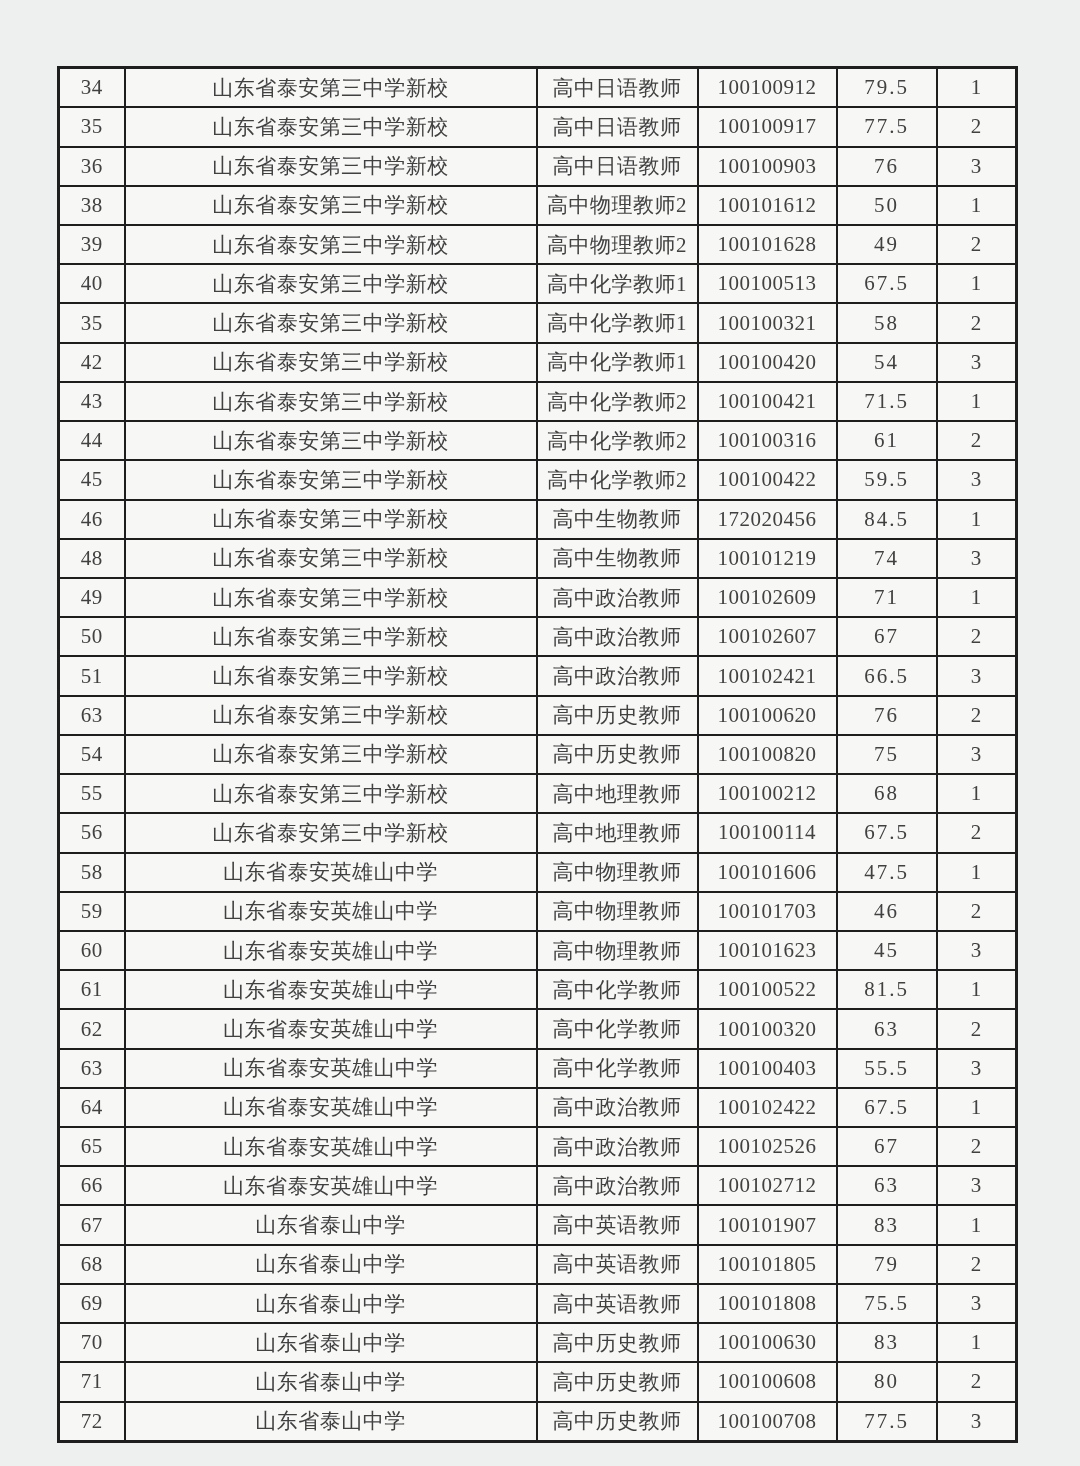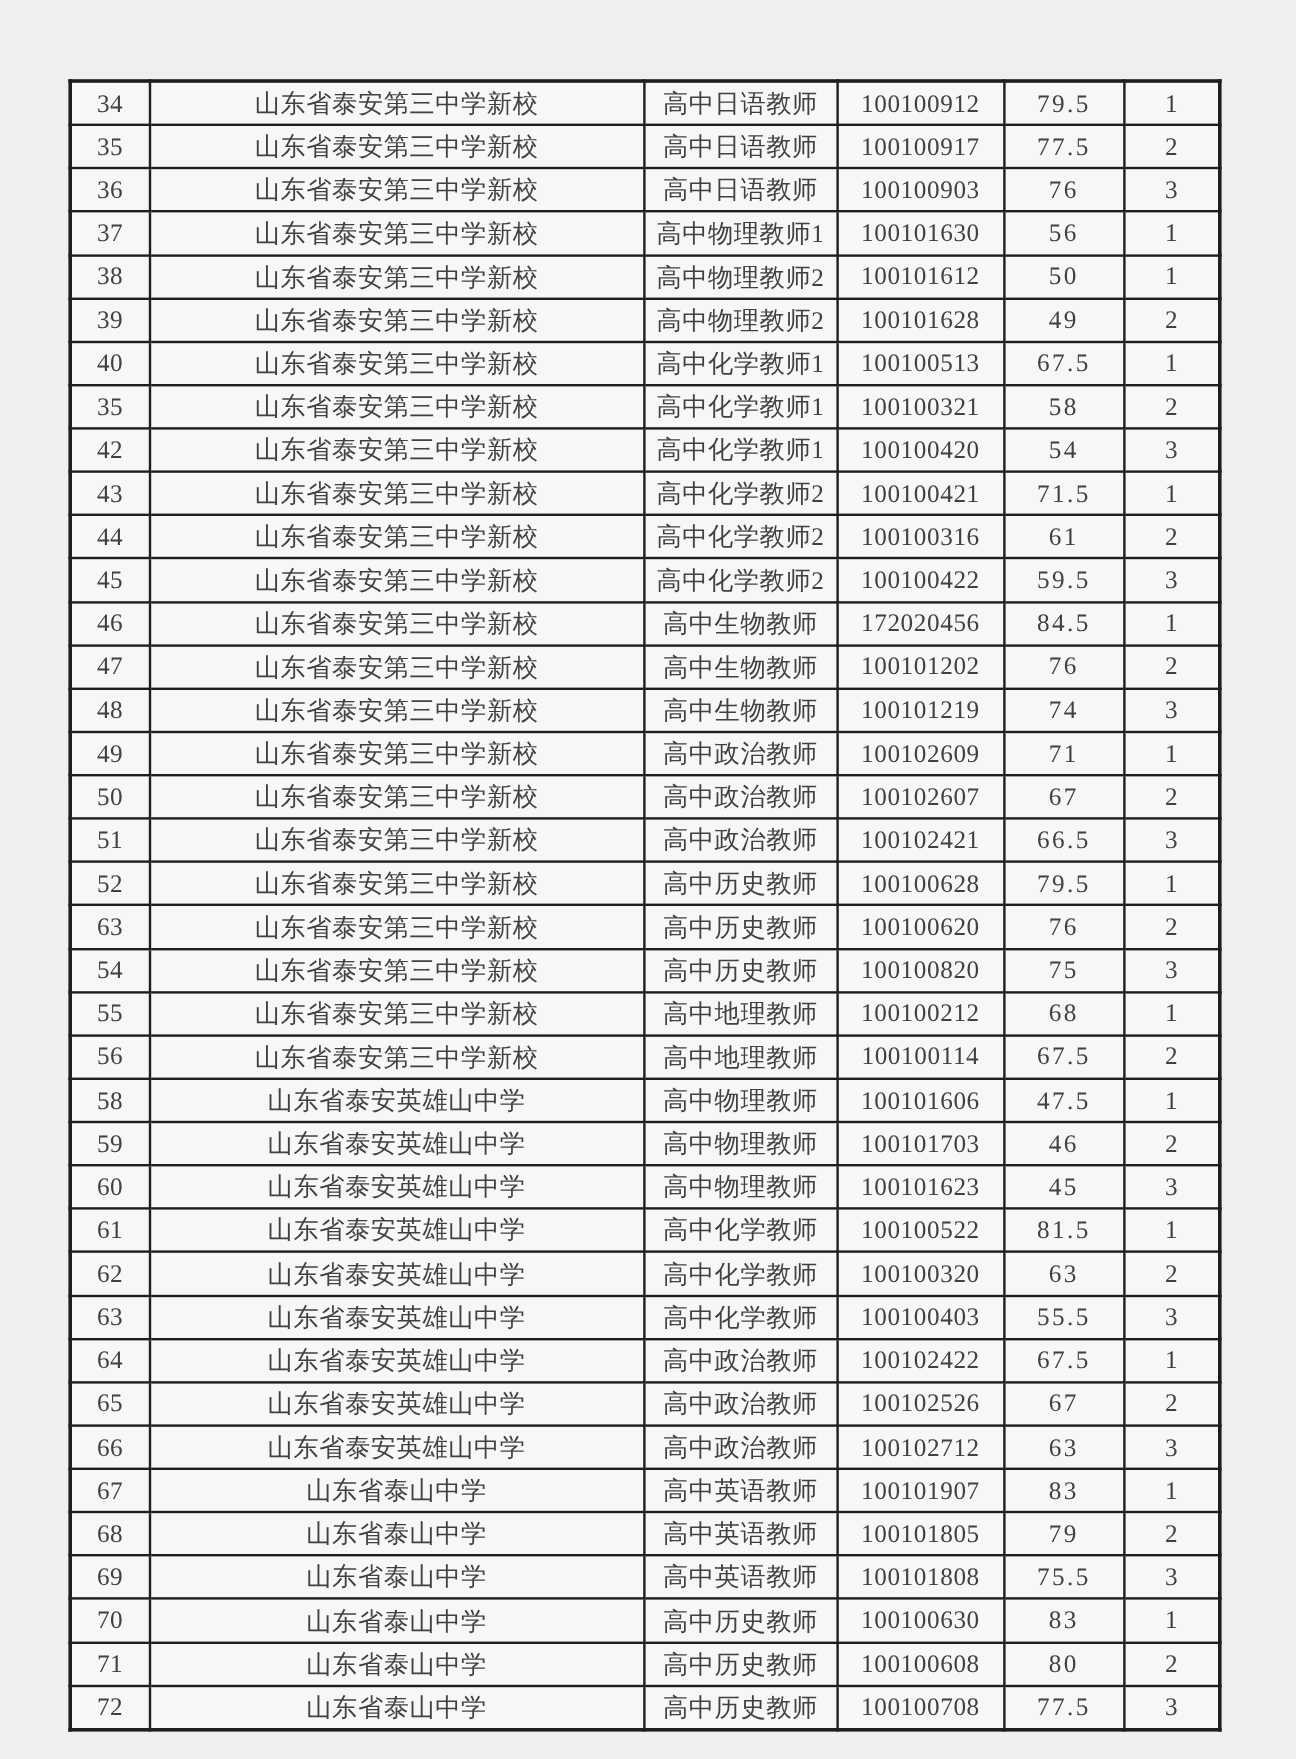--- a/index.html
+++ b/index.html
@@ -79,28 +79,20 @@
       </tr>
       <tr>
         <td class="col-index">36</td>
         <td class="col-school">山东省泰安第三中学新校</td>
         <td class="col-position">高中日语教师</td>
         <td class="col-id">100100903</td>
         <td class="col-score">76</td>
         <td class="col-rank">3</td>
       </tr>
       <tr>
-        <td class="col-index">37</td>
-        <td class="col-school">山东省泰安第三中学新校</td>
-        <td class="col-position">高中物理教师1</td>
-        <td class="col-id">100101630</td>
-        <td class="col-score">56</td>
-        <td class="col-rank">1</td>
-      </tr>
-      <tr>
         <td class="col-index">38</td>
         <td class="col-school">山东省泰安第三中学新校</td>
         <td class="col-position">高中物理教师2</td>
         <td class="col-id">100101612</td>
         <td class="col-score">50</td>
         <td class="col-rank">1</td>
       </tr>
       <tr>
         <td class="col-index">39</td>
         <td class="col-school">山东省泰安第三中学新校</td>
@@ -159,28 +151,20 @@
       </tr>
       <tr>
         <td class="col-index">46</td>
         <td class="col-school">山东省泰安第三中学新校</td>
         <td class="col-position">高中生物教师</td>
         <td class="col-id">172020456</td>
         <td class="col-score">84.5</td>
         <td class="col-rank">1</td>
       </tr>
       <tr>
-        <td class="col-index">47</td>
-        <td class="col-school">山东省泰安第三中学新校</td>
-        <td class="col-position">高中生物教师</td>
-        <td class="col-id">100101202</td>
-        <td class="col-score">76</td>
-        <td class="col-rank">2</td>
-      </tr>
-      <tr>
         <td class="col-index">48</td>
         <td class="col-school">山东省泰安第三中学新校</td>
         <td class="col-position">高中生物教师</td>
         <td class="col-id">100101219</td>
         <td class="col-score">74</td>
         <td class="col-rank">3</td>
       </tr>
       <tr>
         <td class="col-index">49</td>
         <td class="col-school">山东省泰安第三中学新校</td>
@@ -197,28 +181,20 @@
         <td class="col-score">67</td>
         <td class="col-rank">2</td>
       </tr>
       <tr>
         <td class="col-index">51</td>
         <td class="col-school">山东省泰安第三中学新校</td>
         <td class="col-position">高中政治教师</td>
         <td class="col-id">100102421</td>
         <td class="col-score">66.5</td>
         <td class="col-rank">3</td>
-      </tr>
-      <tr>
-        <td class="col-index">52</td>
-        <td class="col-school">山东省泰安第三中学新校</td>
-        <td class="col-position">高中历史教师</td>
-        <td class="col-id">100100628</td>
-        <td class="col-score">79.5</td>
-        <td class="col-rank">1</td>
       </tr>
       <tr>
         <td class="col-index">63</td>
         <td class="col-school">山东省泰安第三中学新校</td>
         <td class="col-position">高中历史教师</td>
         <td class="col-id">100100620</td>
         <td class="col-score">76</td>
         <td class="col-rank">2</td>
       </tr>
       <tr>

